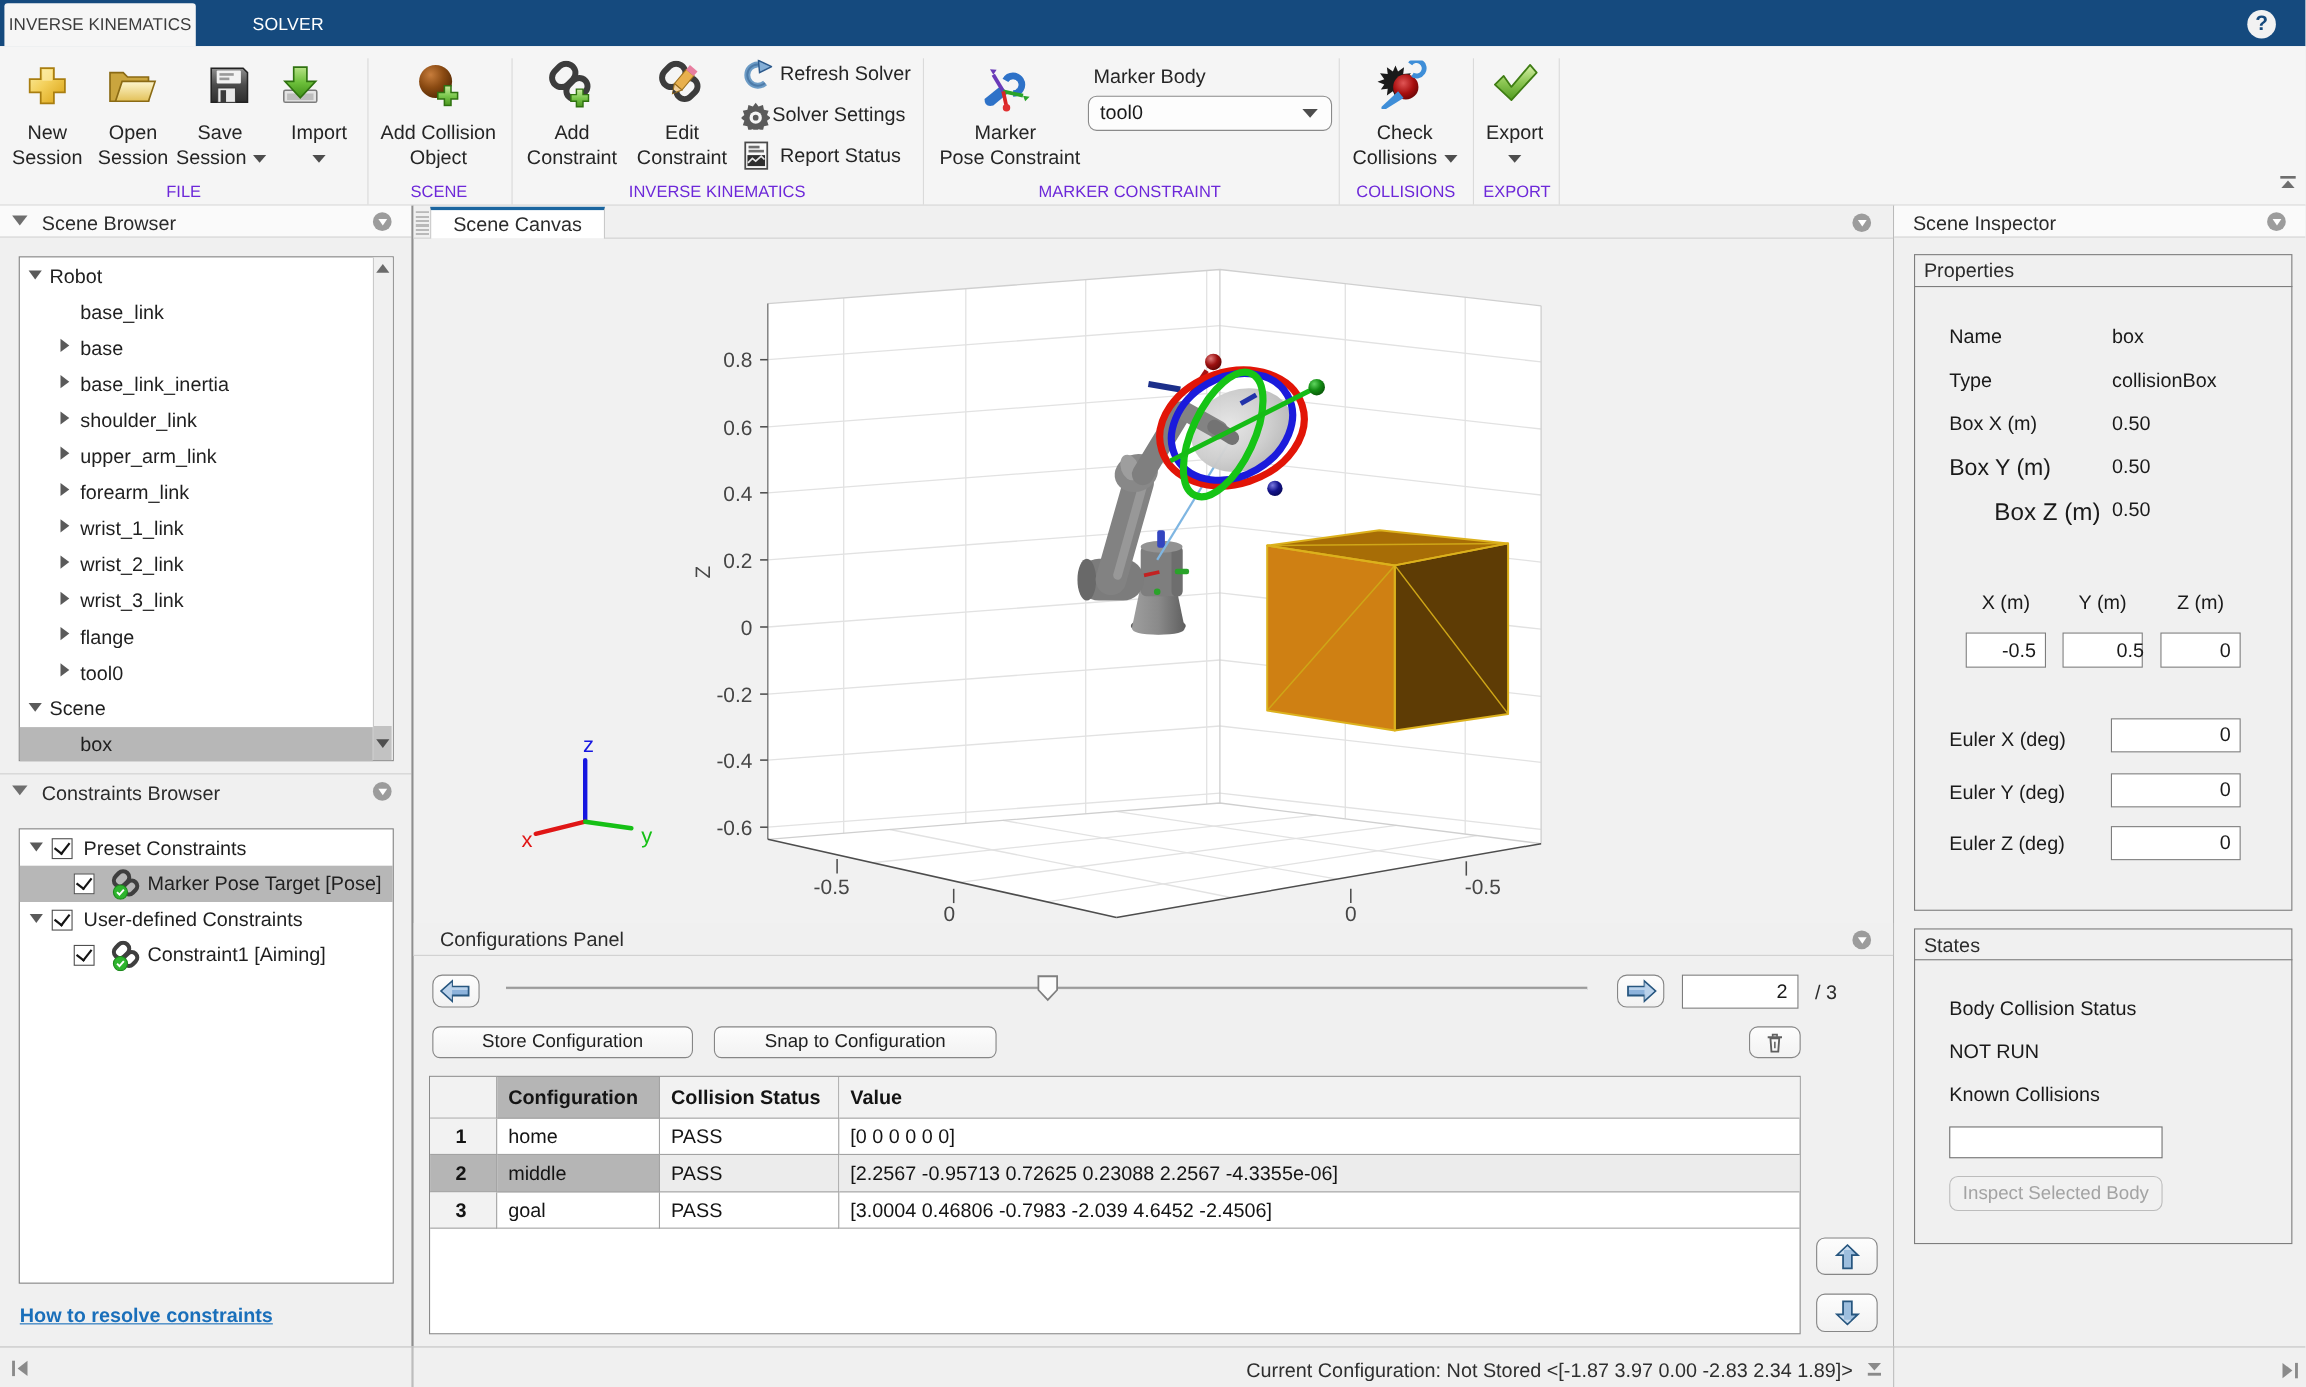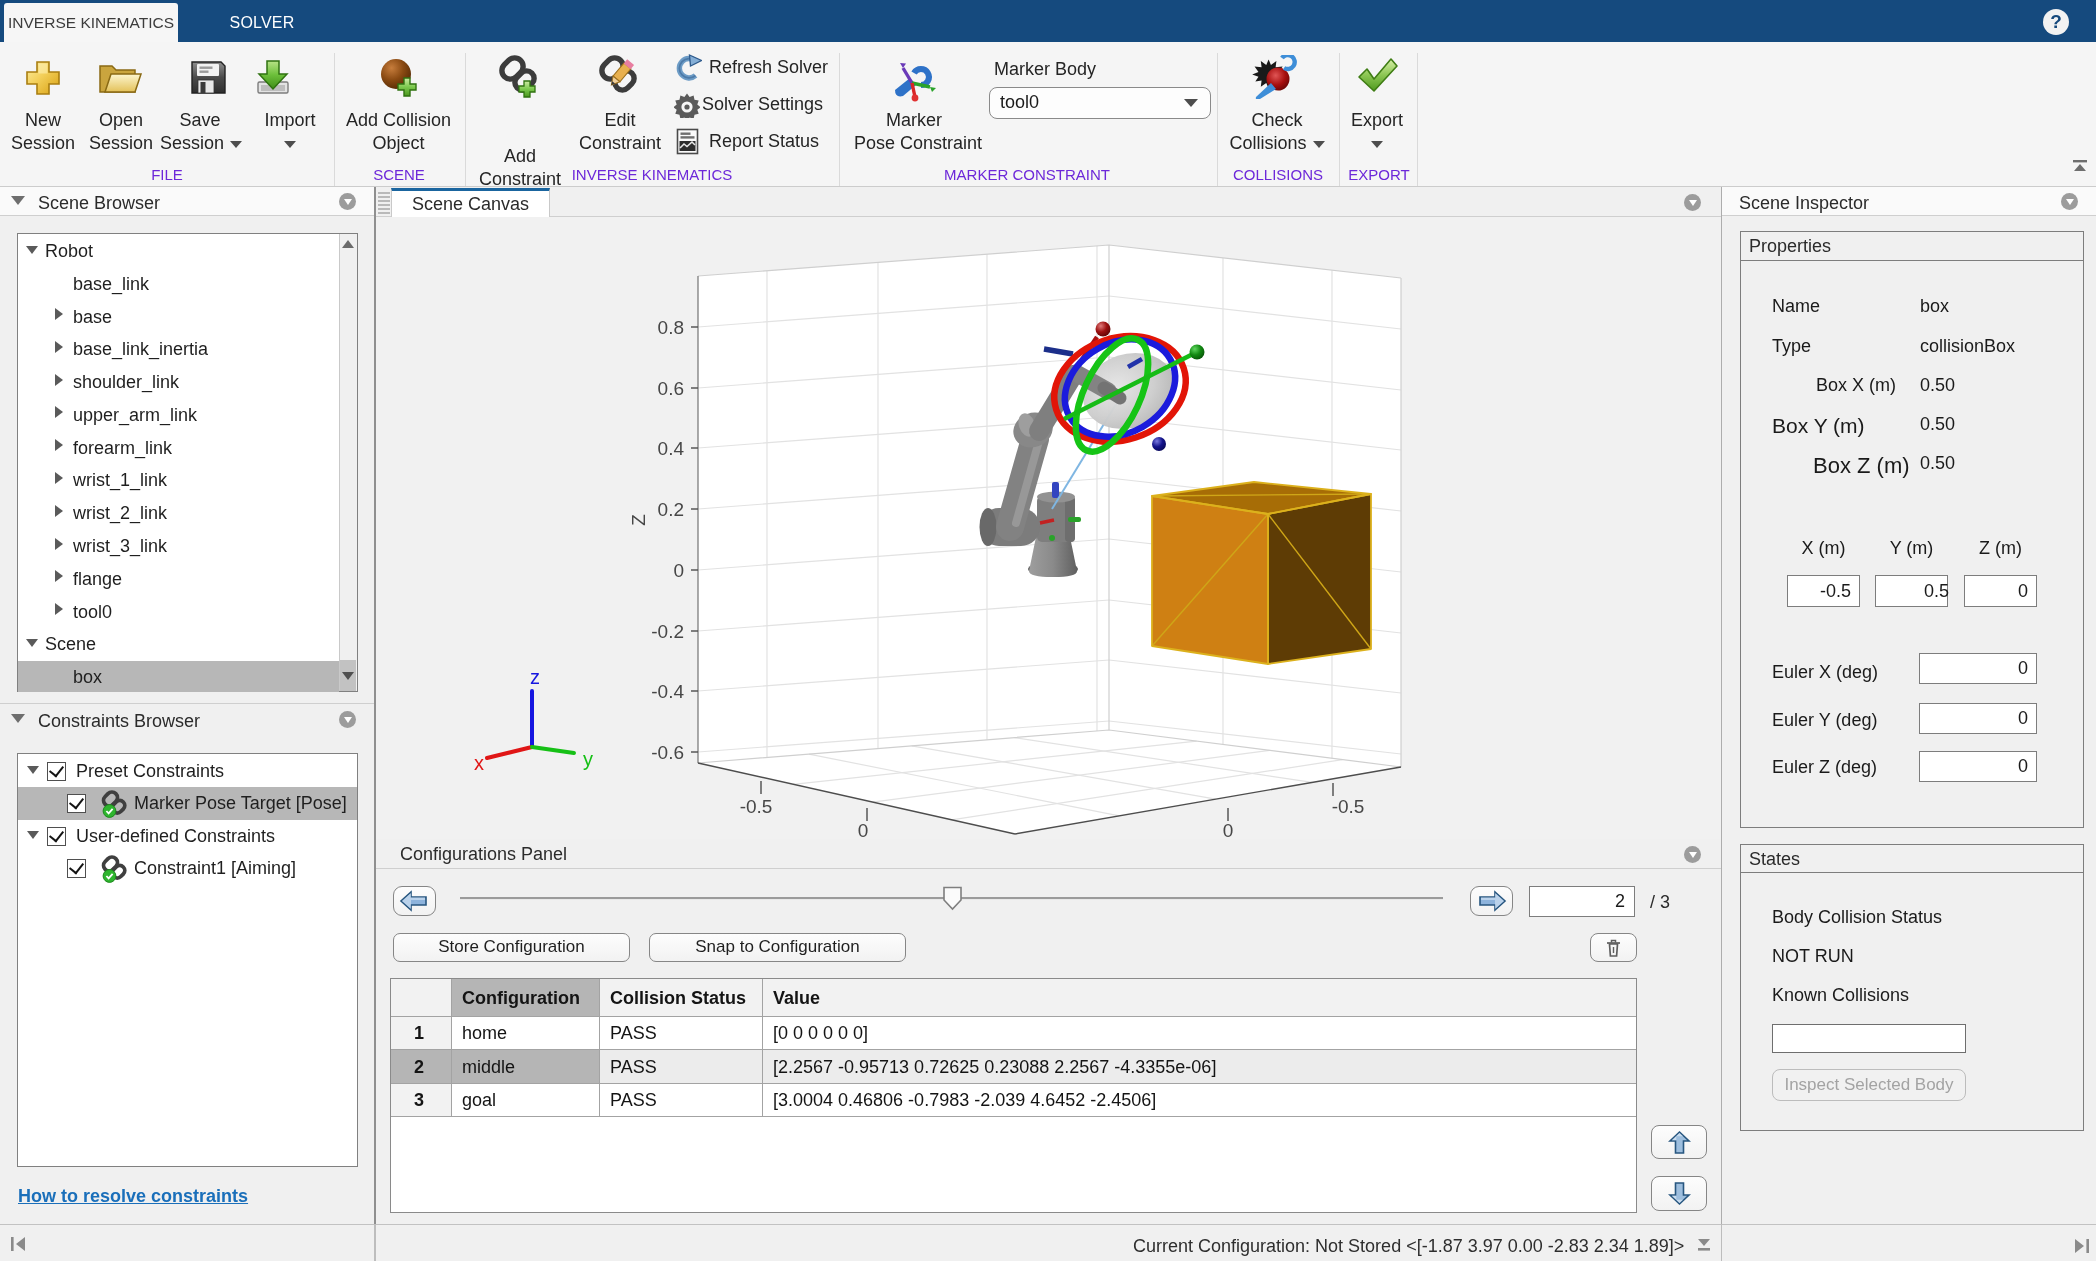--- a/index.html
+++ b/index.html
@@ -197,21 +197,21 @@
 <div class="glabel" style="left:339px;width:120px;">SCENE</div>
 <div class="glabel" style="left:552px;width:200px;">INVERSE KINEMATICS</div>
 <div class="glabel" style="left:927px;width:200px;">MARKER CONSTRAINT</div>
 <div class="glabel" style="left:1218px;width:120px;">COLLISIONS</div>
 <div class="glabel" style="left:1340px;width:78px;">EXPORT</div>
 <div class="tlabel" style="left:3px;top:109px;width:80px;">New<br>Session</div>
 <div class="tlabel" style="left:81px;top:109px;width:80px;">Open<br>Session</div>
 <div class="tlabel" style="left:160px;top:109px;width:80px;">Save<br>Session<span class="dd" style="margin-left:6px"></span></div>
 <div class="tlabel" style="left:250px;top:109px;width:80px;">Import<br><span class="dd" style="margin-left:0"></span></div>
 <div class="tlabel" style="left:340px;top:109px;width:117px;">Add Collision<br>Object</div>
-<div class="tlabel" style="left:475px;top:109px;width:90px;margin-top:36px;">Add<br>Constraint</div>
+<div class="tlabel" style="left:475px;top:109px;width:90px;">Add<br>Constraint</div>
 <div class="tlabel" style="left:575px;top:109px;width:90px;">Edit<br>Constraint</div>
 <div class="tlabel2" style="left:709px;top:56px;">Refresh Solver</div>
 <div class="tlabel2" style="left:687px;top:93px;margin-left:15px;">Solver Settings</div>
 <div class="tlabel2" style="left:709px;top:130px;">Report Status</div>
 <div class="tlabel" style="left:854px;top:109px;width:120px;">Marker<br>Pose Constraint</div>
 <div class="tlabel2" style="left:994px;top:58px;">Marker Body</div>
 <div class="abs" style="left:989px;top:87px;width:222px;height:32px;background:#fdfdfd;border:1.5px solid #8a8a8a;border-radius:8px;font-size:18px;line-height:29px;padding-left:10px;">tool0<span style="position:absolute;right:12px;top:11px;width:0;height:0;border-left:7px solid transparent;border-right:7px solid transparent;border-top:8px solid #4d4d4d;"></span></div>
 <div class="tlabel" style="left:1227px;top:109px;width:100px;">Check<br>Collisions<span class="dd" style="margin-left:6px"></span></div>
 <div class="tlabel" style="left:1337px;top:109px;width:80px;">Export<br><span class="dd" style="margin-left:0"></span></div>
 
@@ -553,21 +553,21 @@
 <div class="pcirc" style="left:2061px;top:193px;"></div>
 <div id="inspector">
 
   <div class="abs" style="left:1740px;top:231px;width:344px;height:597px;border:1px solid #7d7d7d;"></div>
   <div class="abs" style="left:1740px;top:231px;width:344px;height:30px;border-bottom:1px solid #7d7d7d;"></div>
   <div class="abs" style="left:1749px;top:236px;font-size:18px;color:#2b2b2b;">Properties</div>
   <div class="abs" style="left:1772px;top:296px;font-size:18px;">Name</div>
     <div class="abs" style="left:1920px;top:296px;font-size:18px;">box</div>
   <div class="abs" style="left:1772px;top:336px;font-size:18px;">Type</div>
     <div class="abs" style="left:1920px;top:336px;font-size:18px;">collisionBox</div>
-  <div class="abs" style="left:1816px;top:375px;font-size:18px;">Box X (m)</div>
+  <div class="abs" style="left:1772px;top:375px;font-size:18px;">Box X (m)</div>
     <div class="abs" style="left:1920px;top:375px;font-size:18px;">0.50</div>
   <div class="abs" style="left:1772px;top:414px;font-size:21px;">Box Y (m)</div>
     <div class="abs" style="left:1920px;top:414px;font-size:18px;">0.50</div>
   <div class="abs" style="left:1772px;top:453px;font-size:22px;margin-left:41px;">Box Z (m)</div>
     <div class="abs" style="left:1920px;top:453px;font-size:18px;">0.50</div>
   <div class="abs" style="left:1787px;top:538px;width:73px;font-size:18px;text-align:center;">X (m)</div>
   <div class="abs" style="left:1875px;top:538px;width:73px;font-size:18px;text-align:center;">Y (m)</div>
   <div class="abs" style="left:1964px;top:538px;width:73px;font-size:18px;text-align:center;">Z (m)</div>
   <div class="field" style="left:1787px;top:575px;width:73px;height:32px;line-height:30px;padding-right:8px;">-0.5</div>
   <div class="field" style="left:1875px;top:575px;width:73px;height:32px;line-height:30px;padding-right:8px;padding-left:48px;">0.5</div>

